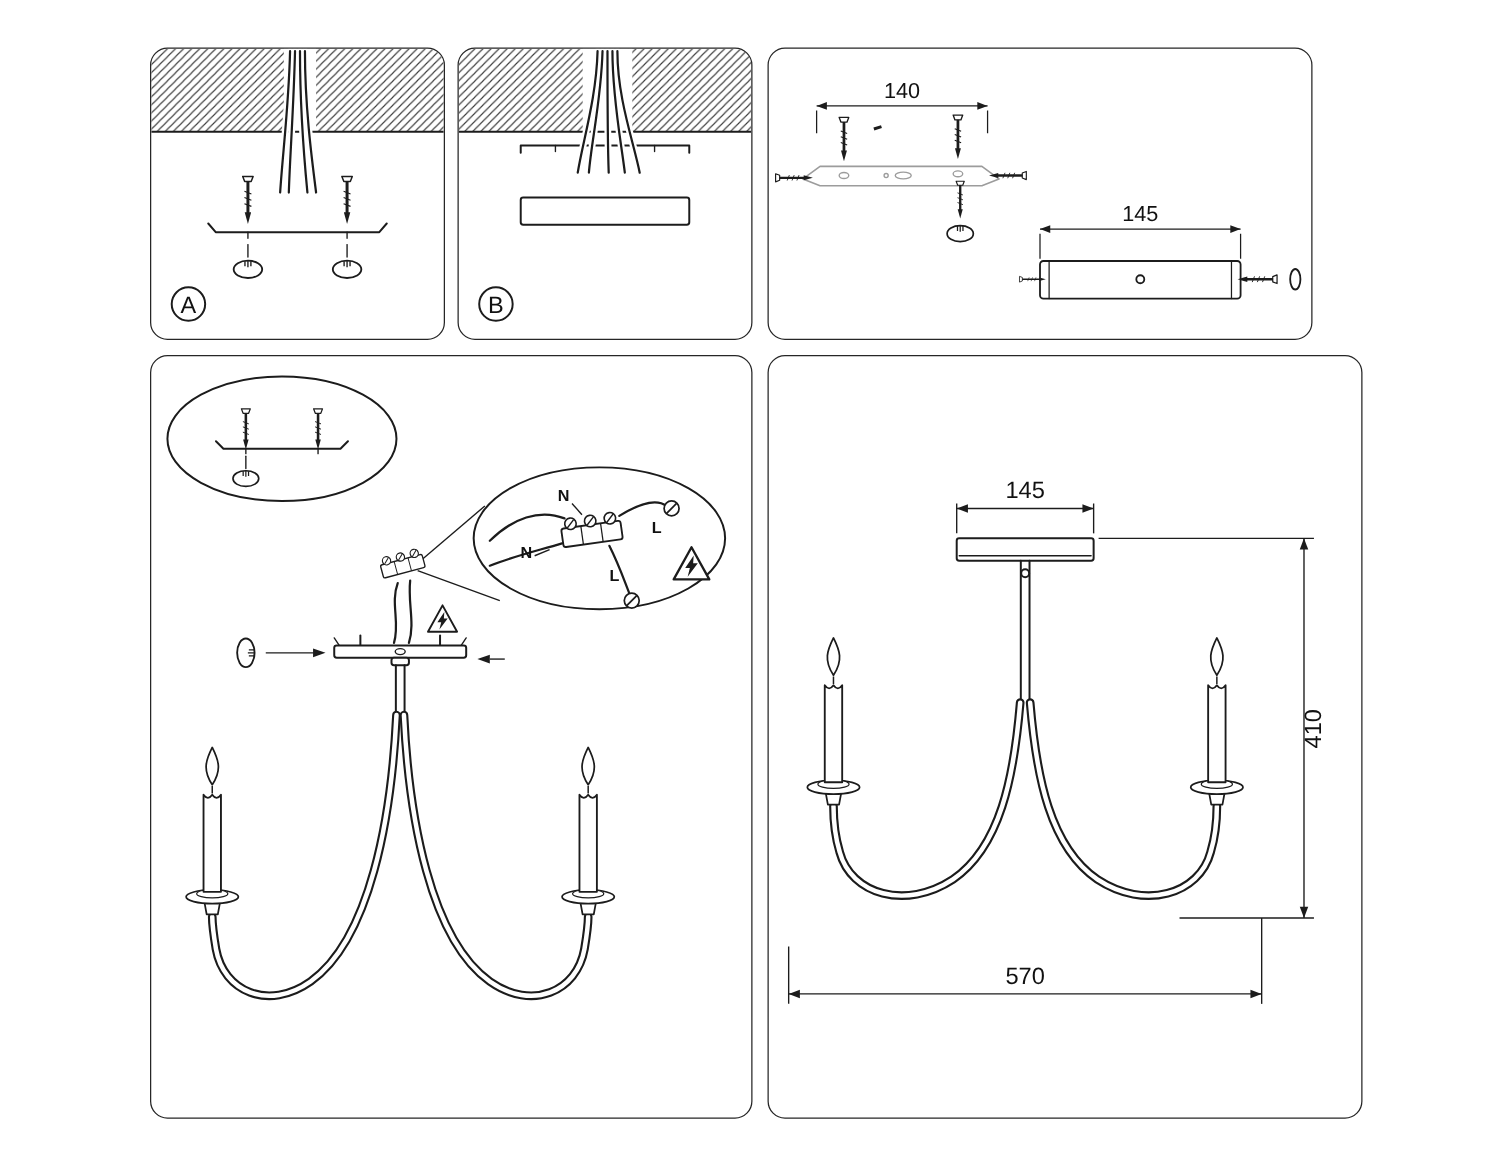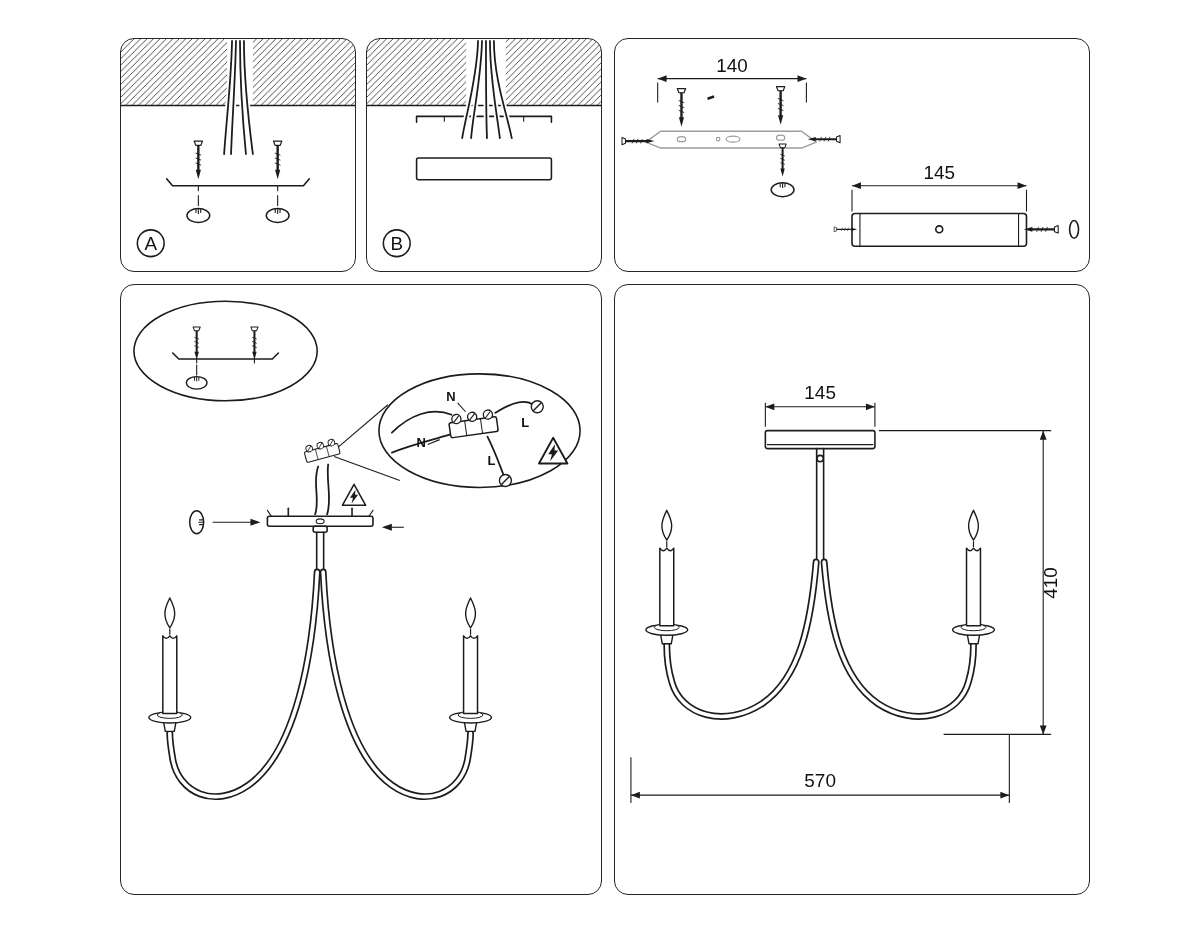--- a/index.html
+++ b/index.html
@@ -1,20 +1,20 @@
 <!DOCTYPE html>
 <html><head>
 <meta charset="utf-8">
 <style>
   html,body{margin:0;padding:0;background:#fff;}
   .sheet{position:relative;width:1200px;height:933px;background:#fff;font-family:"Liberation Sans",sans-serif;}
   .panel{position:absolute;border:1.7px solid #262626;border-radius:14px;background:#fff;overflow:hidden;box-sizing:border-box;}
   #panel-a{left:120px;top:38px;width:236px;height:234px;}
   #panel-b{left:366px;top:38px;width:236px;height:234px;}
-  #panel-c{left:614px;top:38px;width:476px;height:234px;}
+  #panel-c{left:614px;top:38px;width:436px;height:234px;}
   #panel-d{left:120px;top:284px;width:482px;height:611px;}
   #panel-e{left:614px;top:284px;width:476px;height:611px;}
   .panel svg{display:block;width:100%;height:100%;}
   .ln{fill:none;stroke:#1c1c1c;stroke-width:1.6;stroke-linecap:round;stroke-linejoin:round;}
   .thin{stroke-width:1.1;}
   .fw{fill:#fff;}
   .fk{fill:#1c1c1c;stroke:none;}
   .dim{fill:none;stroke:#1c1c1c;stroke-width:1.1;}
   .wirecase{fill:none;stroke:#fff;stroke-width:5.5;stroke-linecap:round;}
   .wire{fill:none;stroke:#1c1c1c;stroke-width:1.8;stroke-linecap:round;}

